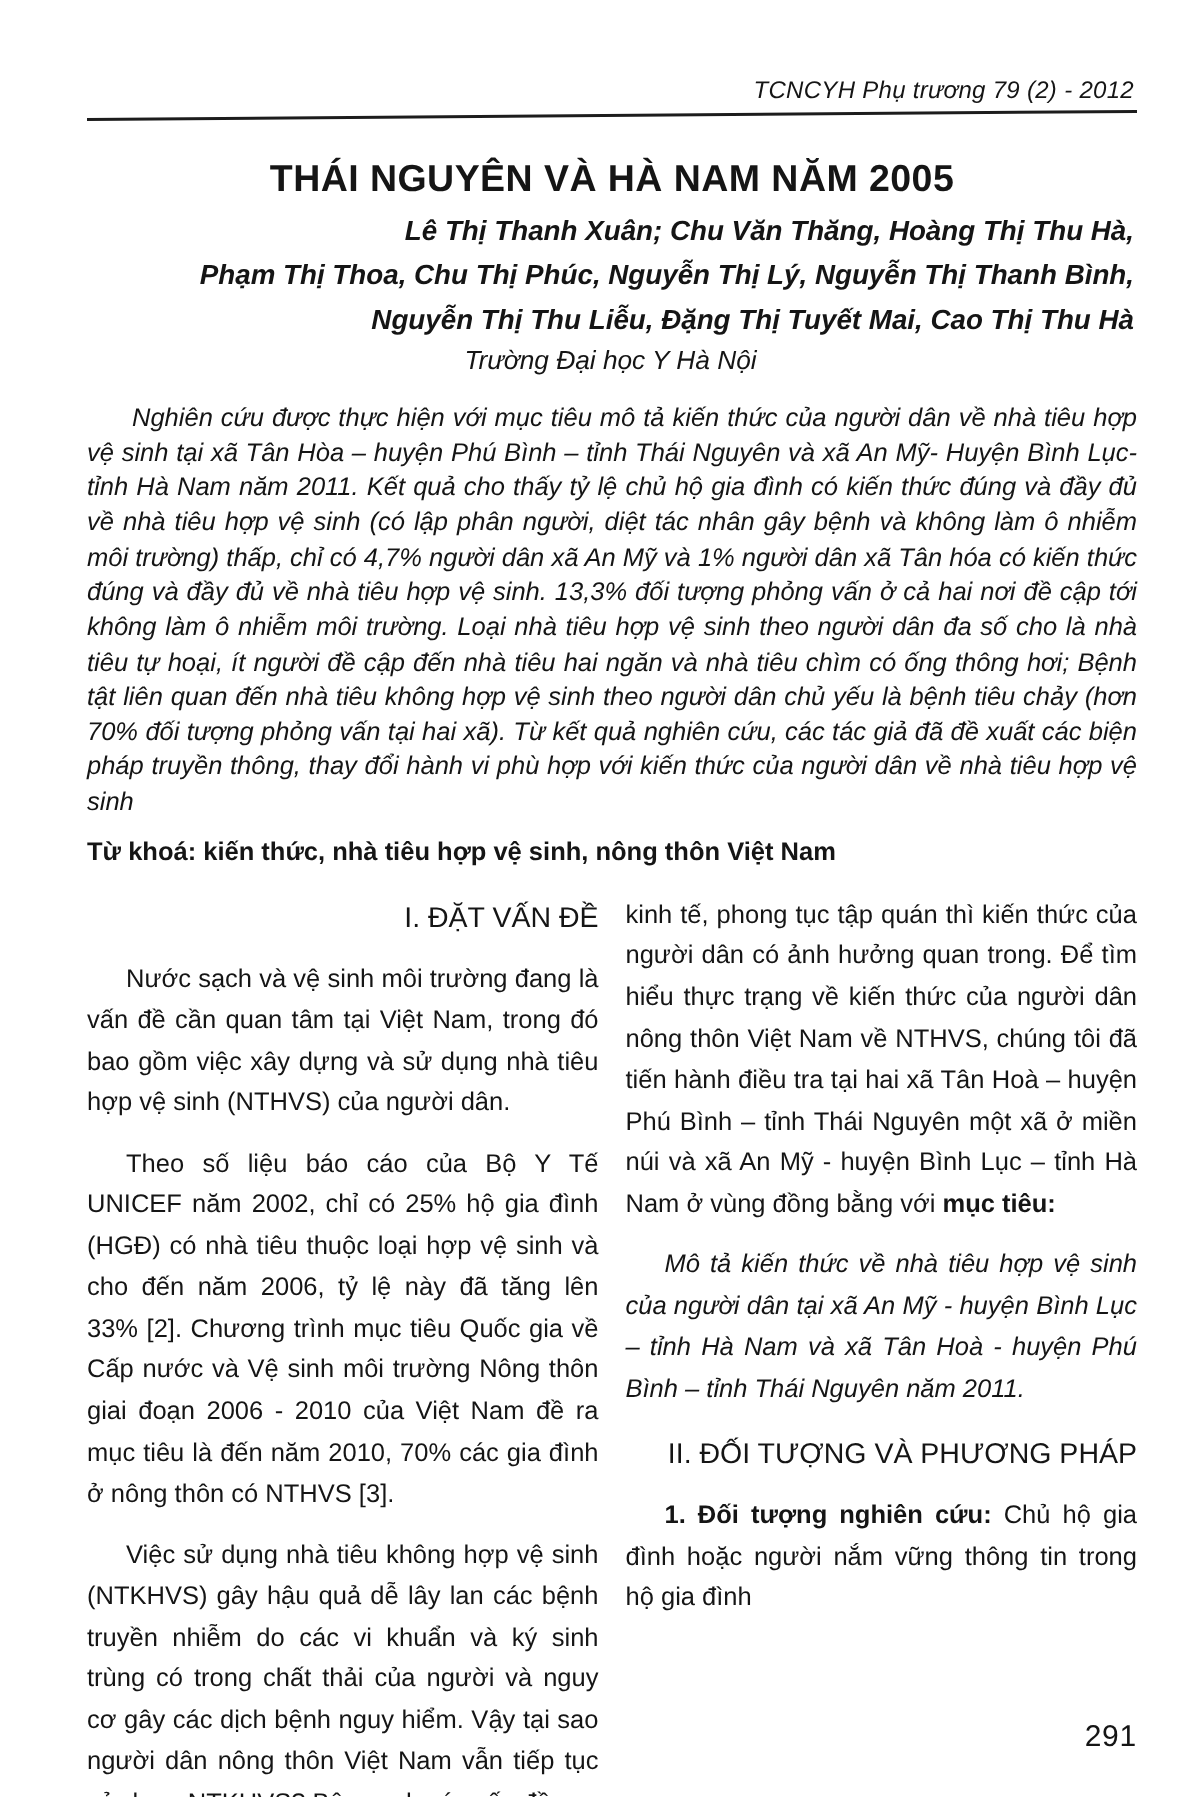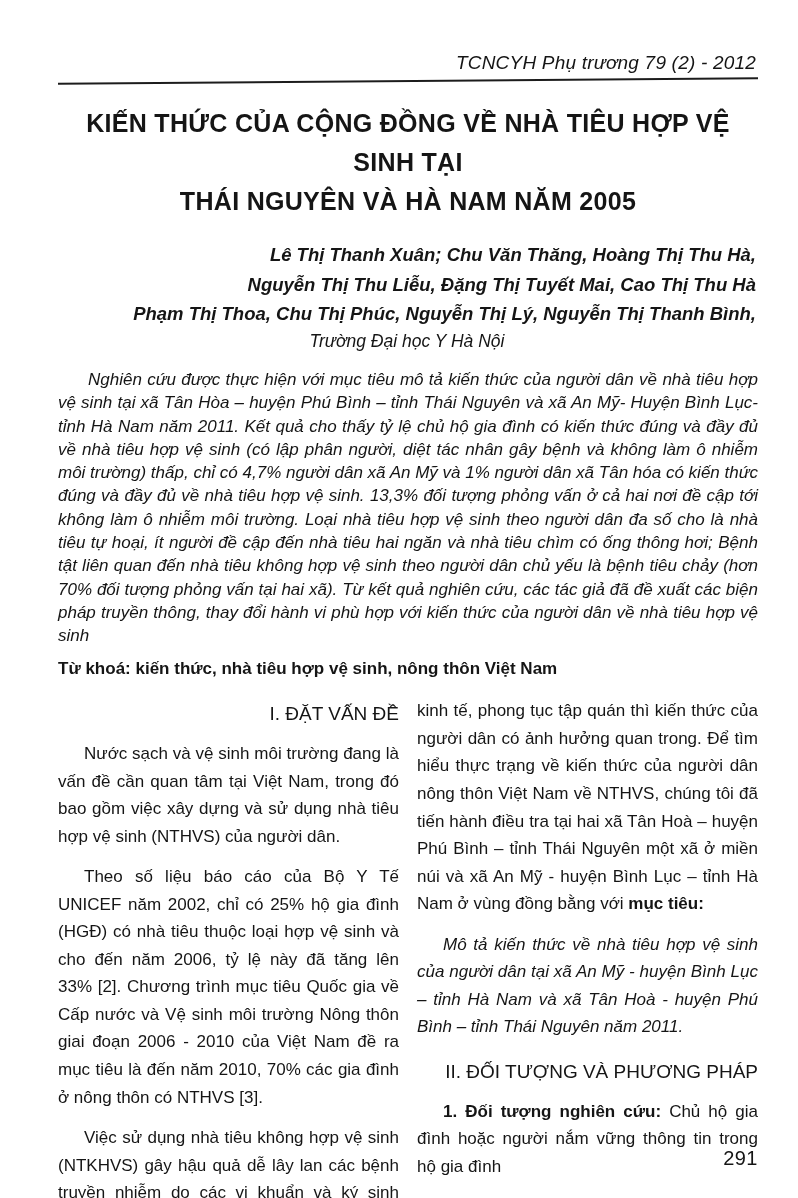--- a/index.html
+++ b/index.html
@@ -11,42 +11,41 @@
     color:#151515;
     font-family:"Liberation Sans",sans-serif;
     overflow:hidden;
     box-sizing:border-box;
     padding:52px 40px 0 58px;
   }
   
   .journal-header{
     text-align:right;
     font-style:italic;
-    font-size:19px;
+    font-size:16px;
     letter-spacing:0.2px;
     padding-right:2px;
   }
   .header-rule{
     margin-top:6px;
     border-top:2.5px solid #1c1c1c;
     transform:rotate(-0.45deg);
     width:100%;
   }
   
   .article-title{
     margin-top:22px;
     text-align:center;
     font-weight:bold;
     font-size:25px;
     line-height:1.55;
     letter-spacing:0.3px;
   }
   
   .authors-block{
-    margin-top:20px;
     text-align:right;
     font-weight:bold;
     font-style:italic;
     font-size:18.5px;
     line-height:1.6;
     padding-right:2px;
   }
   .affiliation{
     text-align:center;
     font-style:italic;
@@ -107,28 +106,27 @@
 </style>
 </head>
 <body>
 
 <div class="page">
 
   <div class="journal-header">TCNCYH Phụ trương 79 (2) - 2012</div>
   <div class="header-rule"></div>
 
   <div class="article-title">
-    <div>KIẾN THỨC CỦA CỘNG ĐỒNG VỀ NHÀ TIÊU HỢP VỆ SINH TẠI</div>
     <div>THÁI NGUYÊN VÀ HÀ NAM NĂM 2005</div>
   </div>
 
   <div class="authors-block">
     <div>Lê Thị Thanh Xuân; Chu Văn Thăng, Hoàng Thị Thu Hà,</div>
+    <div>Phạm Thị Thoa, Chu Thị Phúc, Nguyễn Thị Lý, Nguyễn Thị Thanh Bình,</div>
     <div>Nguyễn Thị Thu Liễu, Đặng Thị Tuyết Mai, Cao Thị Thu Hà</div>
-    <div>Phạm Thị Thoa, Chu Thị Phúc, Nguyễn Thị Lý, Nguyễn Thị Thanh Bình,</div>
   </div>
   <div class="affiliation">Trường Đại học Y Hà Nội</div>
 
   <div class="abstract">Nghiên cứu được thực hiện với mục tiêu mô tả kiến thức của người dân về nhà tiêu hợp vệ sinh tại xã Tân Hòa – huyện Phú Bình – tỉnh Thái Nguyên và xã An Mỹ- Huyện Bình Lục- tỉnh Hà Nam năm 2011. Kết quả cho thấy tỷ lệ chủ hộ gia đình có kiến thức đúng và đầy đủ về nhà tiêu hợp vệ sinh (có lập phân người, diệt tác nhân gây bệnh và không làm ô nhiễm môi trường) thấp, chỉ có 4,7% người dân xã An Mỹ và 1% người dân xã Tân hóa có kiến thức đúng và đầy đủ về nhà tiêu hợp vệ sinh. 13,3% đối tượng phỏng vấn ở cả hai nơi đề cập tới không làm ô nhiễm môi trường. Loại nhà tiêu hợp vệ sinh theo người dân đa số cho là nhà tiêu tự hoại, ít người đề cập đến nhà tiêu hai ngăn và nhà tiêu chìm có ống thông hơi; Bệnh tật liên quan đến nhà tiêu không hợp vệ sinh theo người dân chủ yếu là bệnh tiêu chảy (hơn 70% đối tượng phỏng vấn tại hai xã). Từ kết quả nghiên cứu, các tác giả đã đề xuất các biện pháp truyền thông, thay đổi hành vi phù hợp với kiến thức của người dân về nhà tiêu hợp vệ sinh</div>
   <div class="keywords">Từ khoá: kiến thức, nhà tiêu hợp vệ sinh, nông thôn Việt Nam</div>
 
   <div class="columns">
 
     <div class="col">
       <div class="sec-heading">I. ĐẶT VẤN ĐỀ</div>

